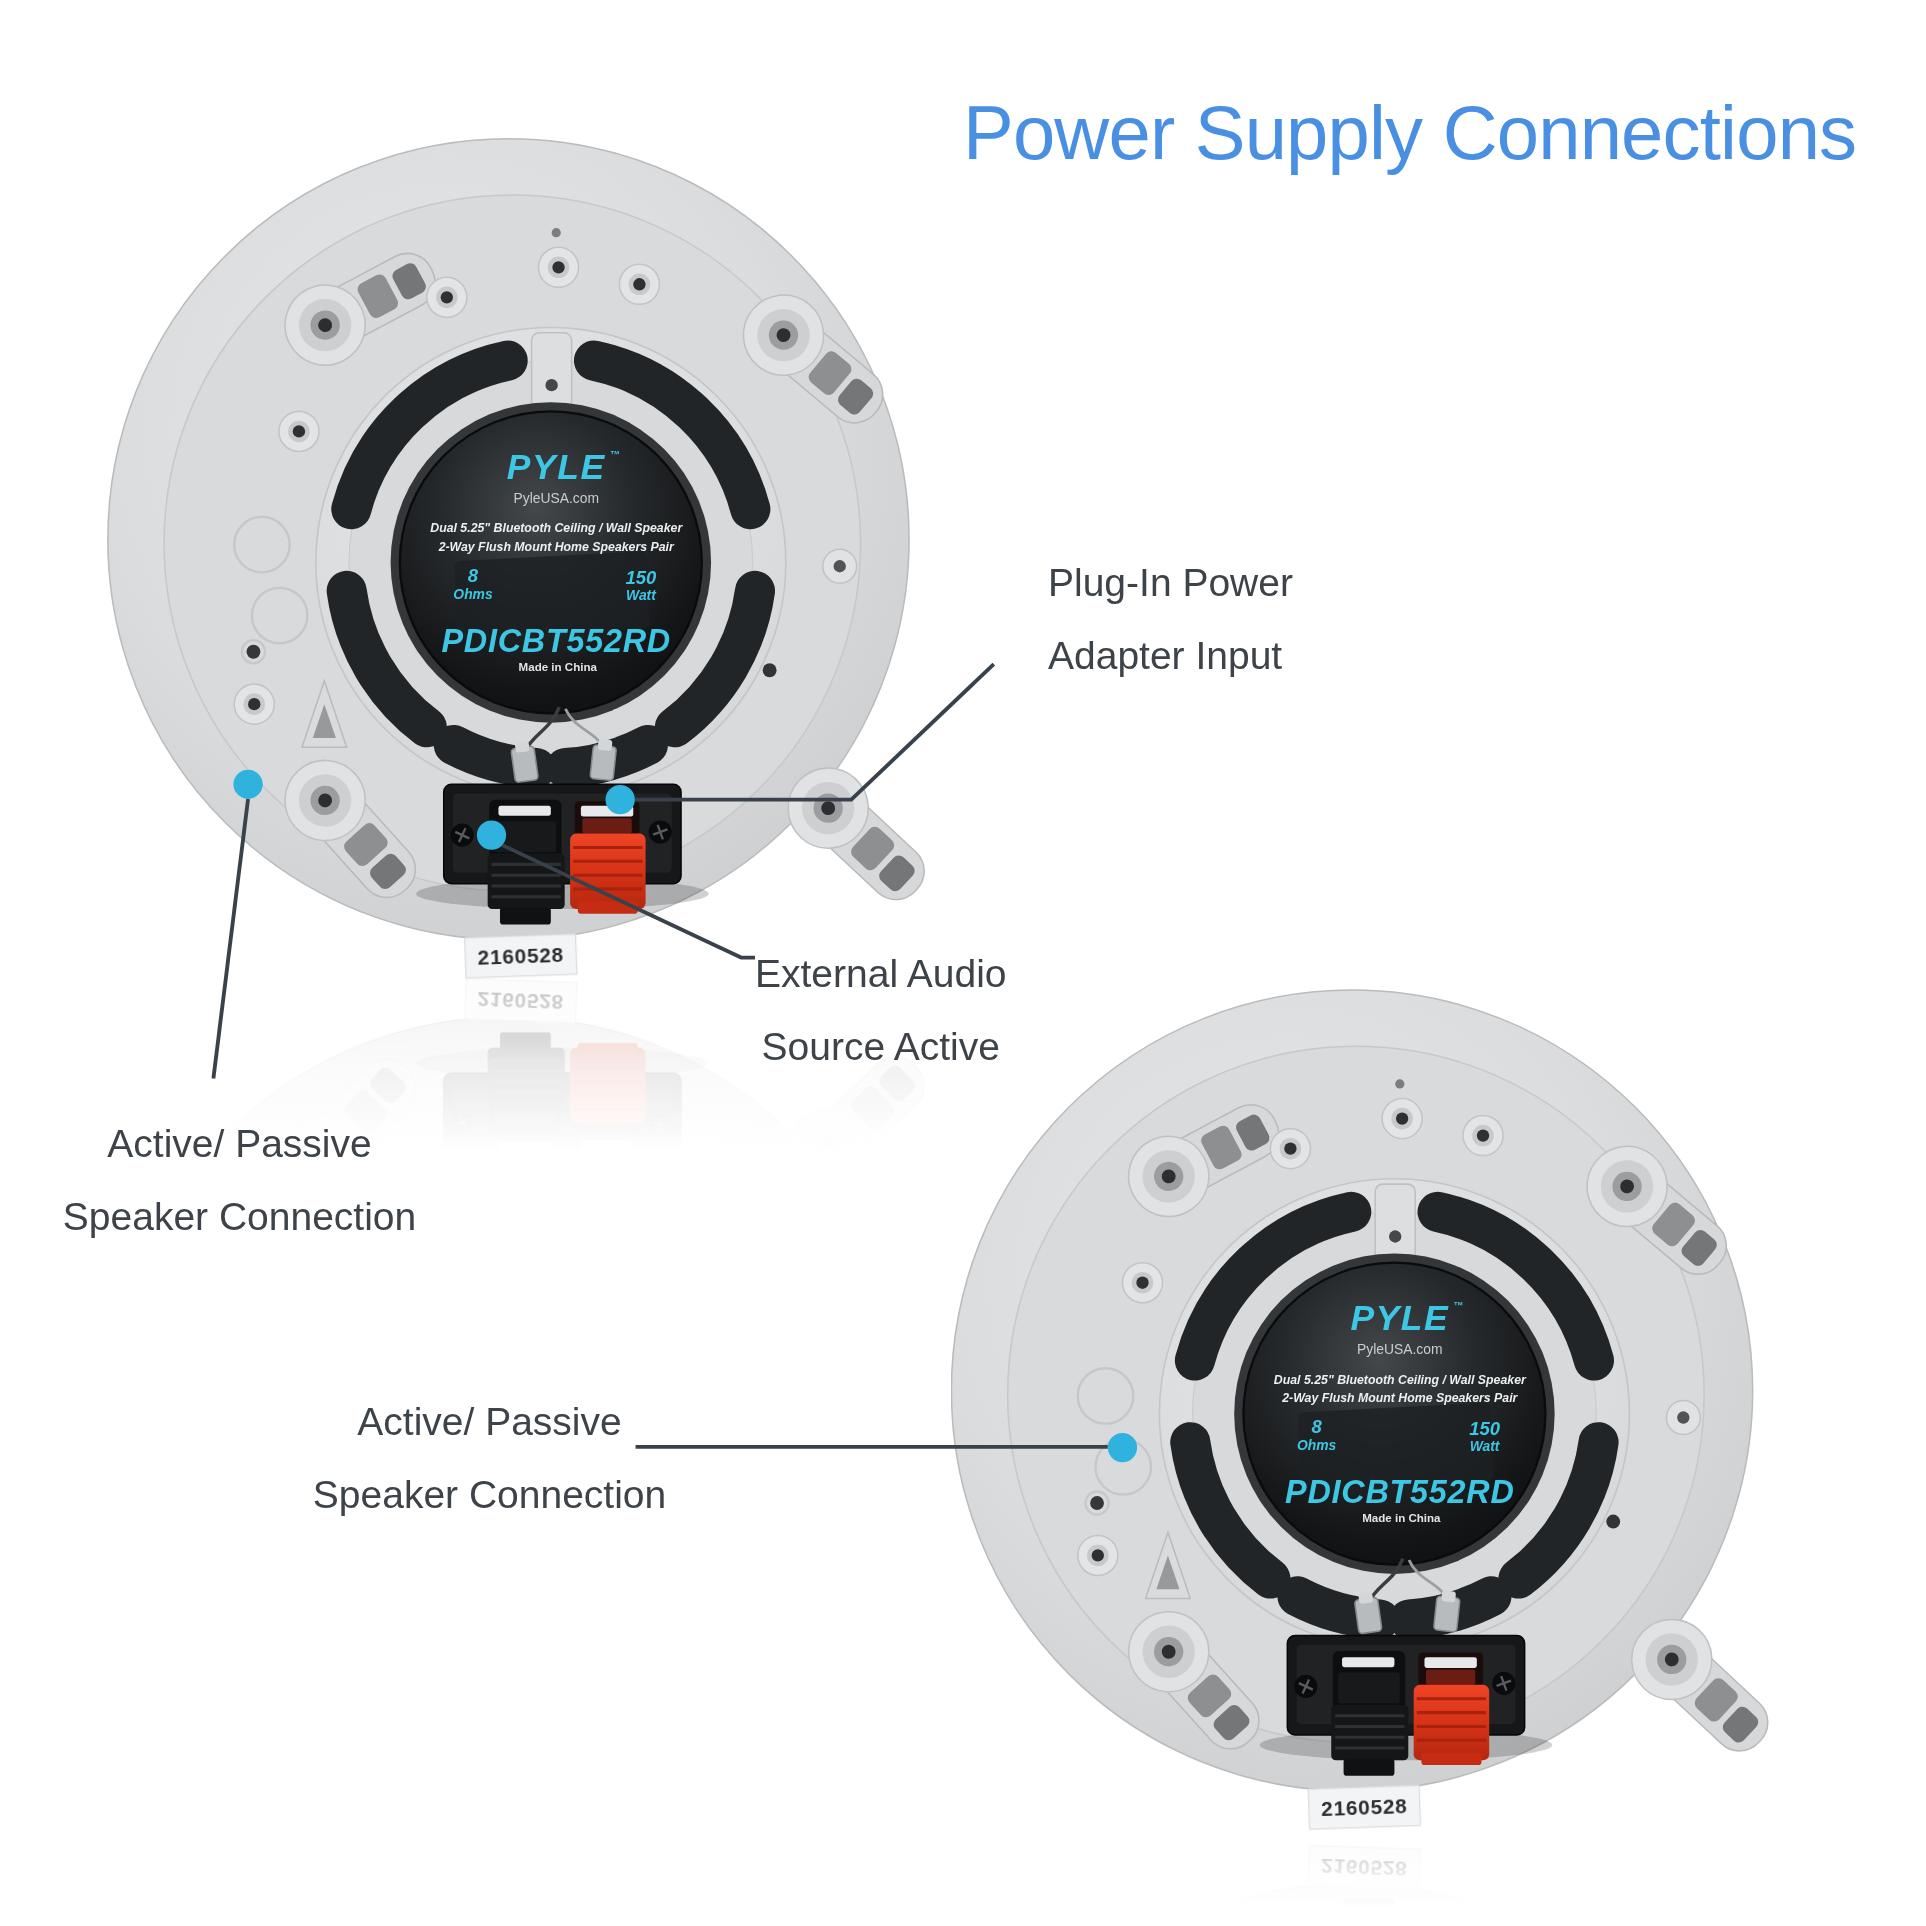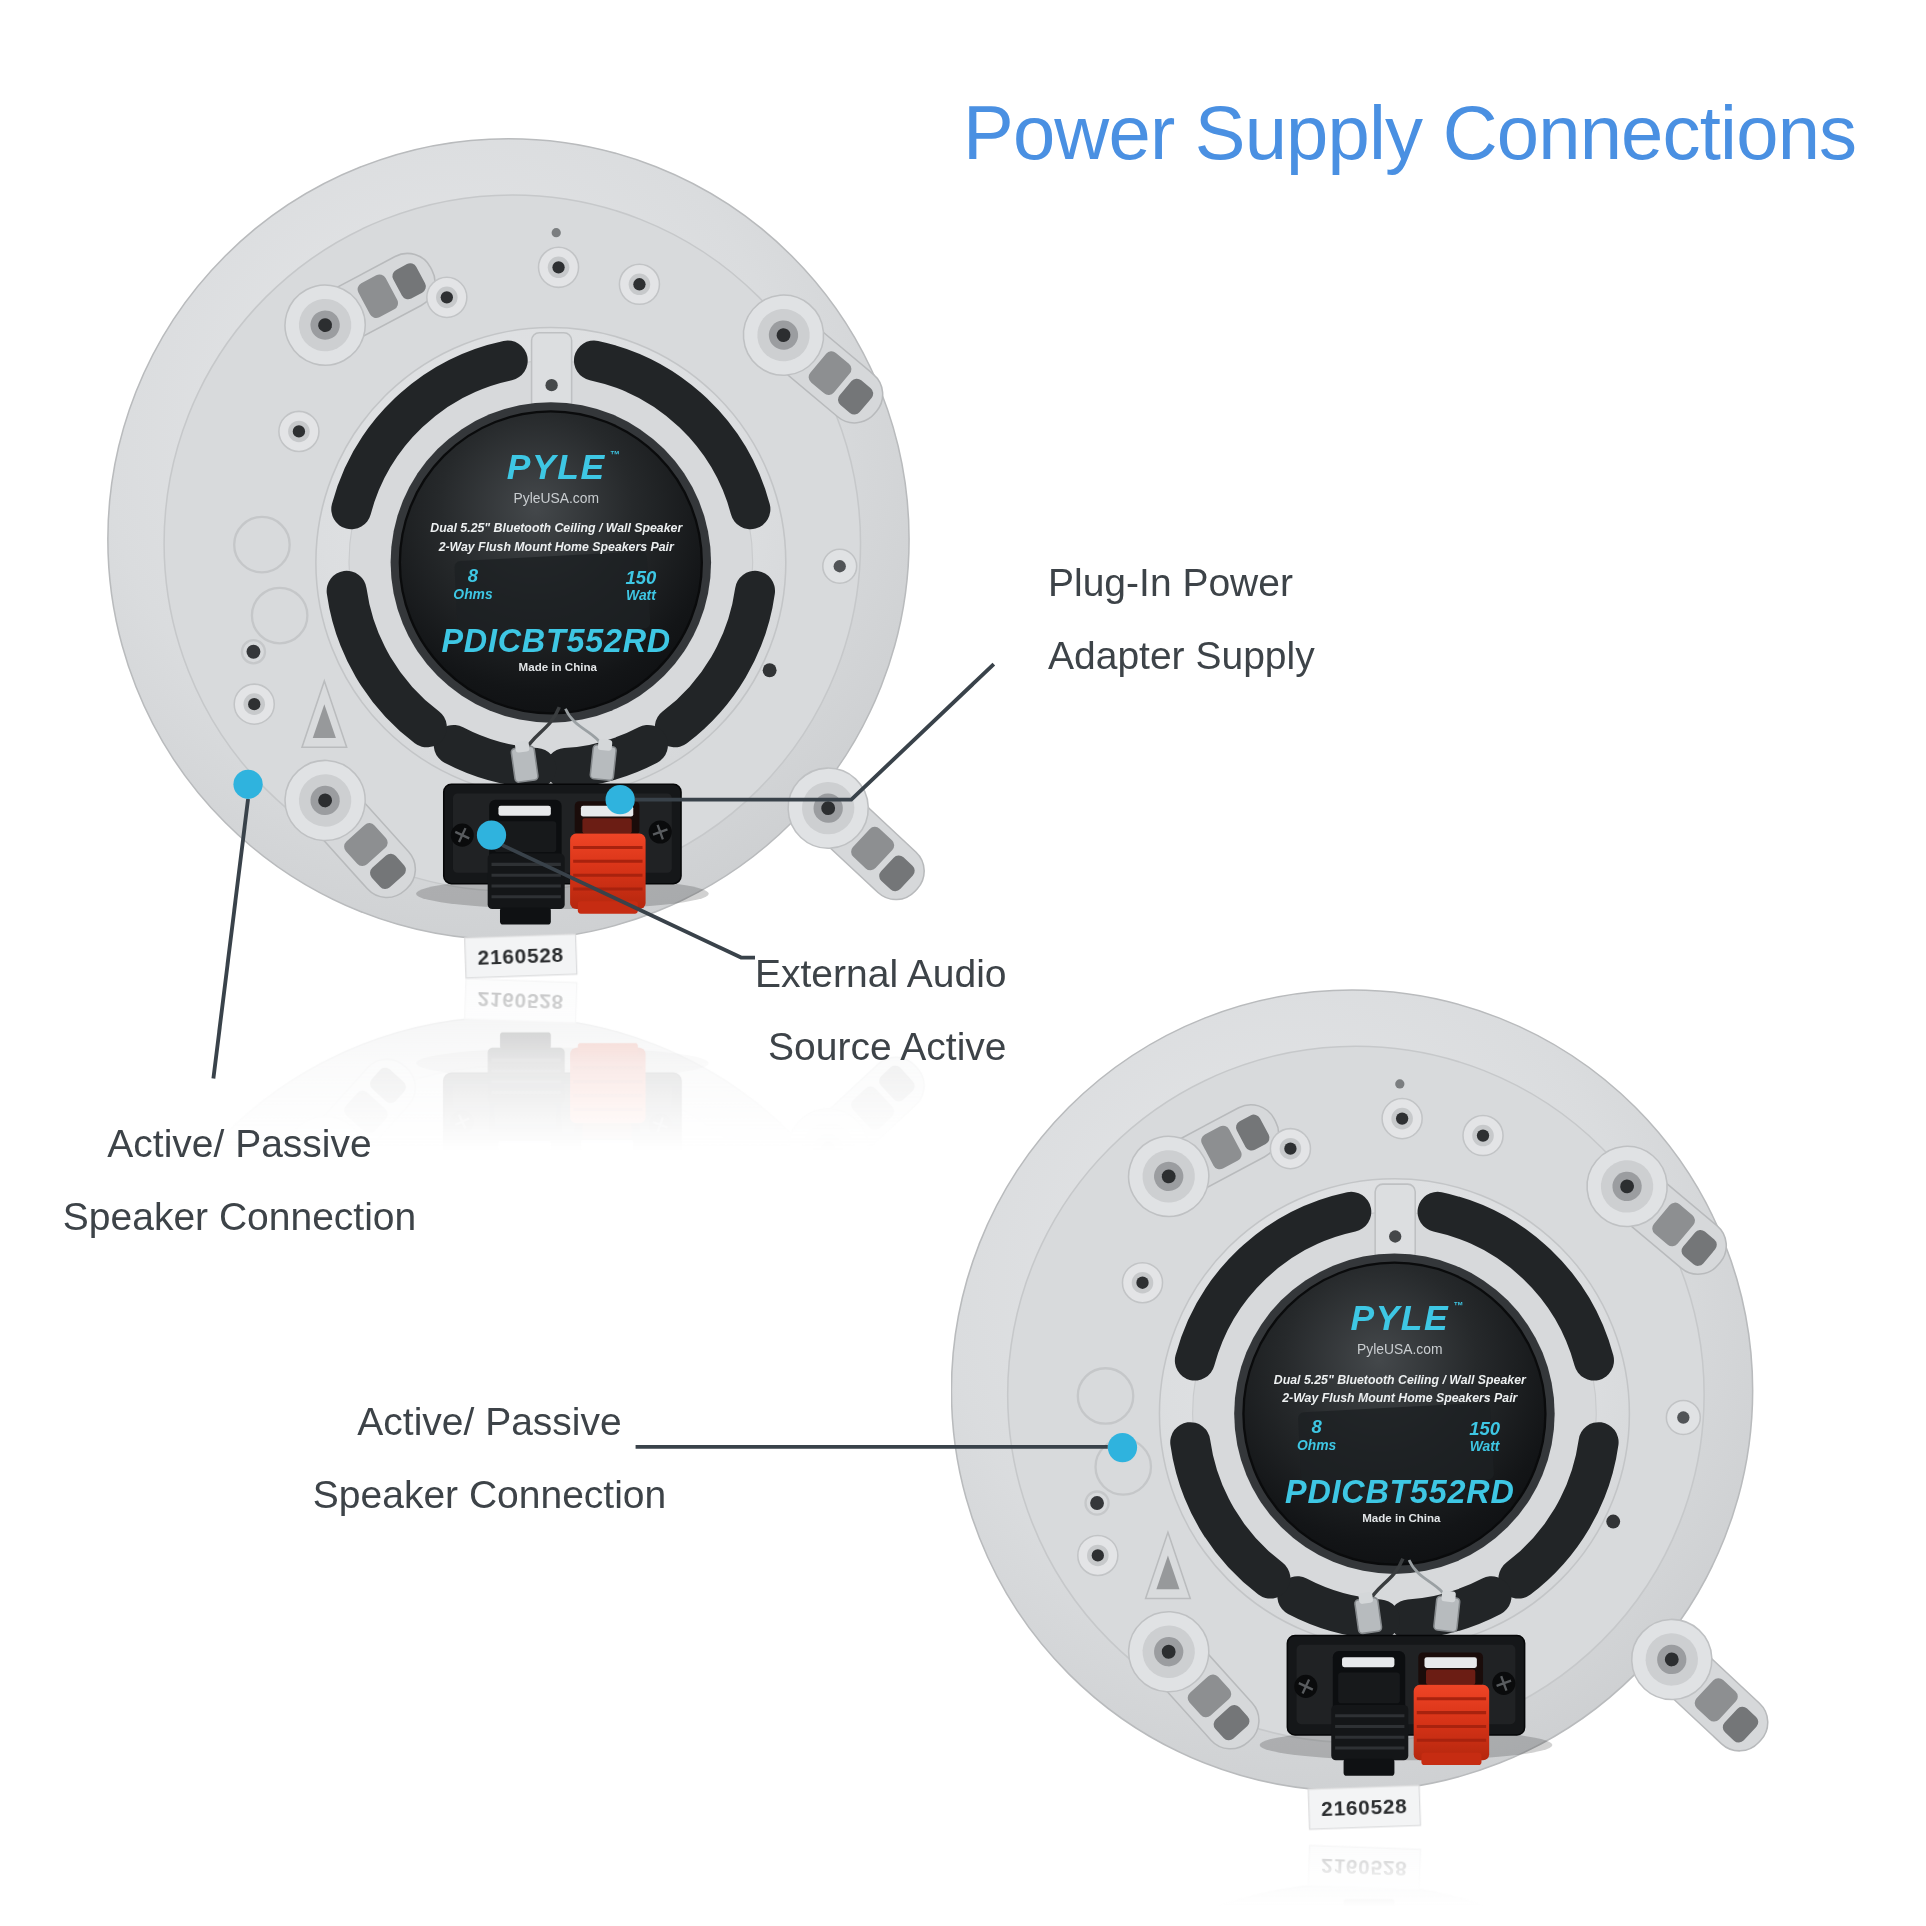--- a/index.html
+++ b/index.html
@@ -4,21 +4,21 @@
 <style>
   html,body{margin:0;padding:0;background:#ffffff;}
   #canvas{position:relative;width:1926px;height:1926px;background:#ffffff;overflow:hidden;
           font-family:"Liberation Sans","DejaVu Sans",sans-serif;}
   #scene{position:absolute;left:0;top:0;}
   .overlay{position:absolute;z-index:5;}
   #title{left:963px;top:89px;font-size:76px;font-weight:400;letter-spacing:-0.8px;color:#4a90e2;white-space:nowrap;}
   .callout{font-size:39px;line-height:73px;color:#3d4348;font-weight:400;}
   .callout div{white-space:nowrap;}
   #lbl-plug{left:1048px;top:546px;text-align:left;}
-  #lbl-ext{left:755px;top:937px;text-align:right;}
+  #lbl-ext{left:755px;top:937px;text-align:center;}
   #lbl-ap1{left:39px;top:1107px;width:401px;text-align:center;}
   #lbl-ap2{left:289px;top:1385px;width:401px;text-align:center;}
   
   text{font-family:"Liberation Sans","DejaVu Sans",sans-serif;text-anchor:middle;}
   .cyan{fill:#3ec7e4;font-style:italic;font-weight:700;}
   .white-it{fill:#edf0f1;font-style:italic;font-weight:700;}
   .site{fill:#c9cdd0;font-weight:400;}
   .origin{fill:#e2e5e7;font-weight:700;}
   .serial{fill:#2c2e30;font-weight:700;letter-spacing:1px;font-style:normal;}
 </style>
@@ -220,21 +220,21 @@
       <circle cx="638" cy="1084" r="19"></circle>
       <circle cx="805" cy="1038" r="19"></circle>
       <circle cx="1457" cy="1879" r="19"></circle>
     </g>
   </svg>
 
   <div id="title" class="overlay">Power Supply Connections</div>
 
   <div id="lbl-plug" class="overlay callout">
     <div>Plug-In Power</div>
-    <div>Adapter Supply</div>
+    <div>Adapter Input</div>
   </div>
 
   <div id="lbl-ext" class="overlay callout">
     <div>External Audio</div>
     <div>Source Active</div>
   </div>
 
   <div id="lbl-ap1" class="overlay callout">
     <div>Active/ Passive</div>
     <div>Speaker Connection</div>

